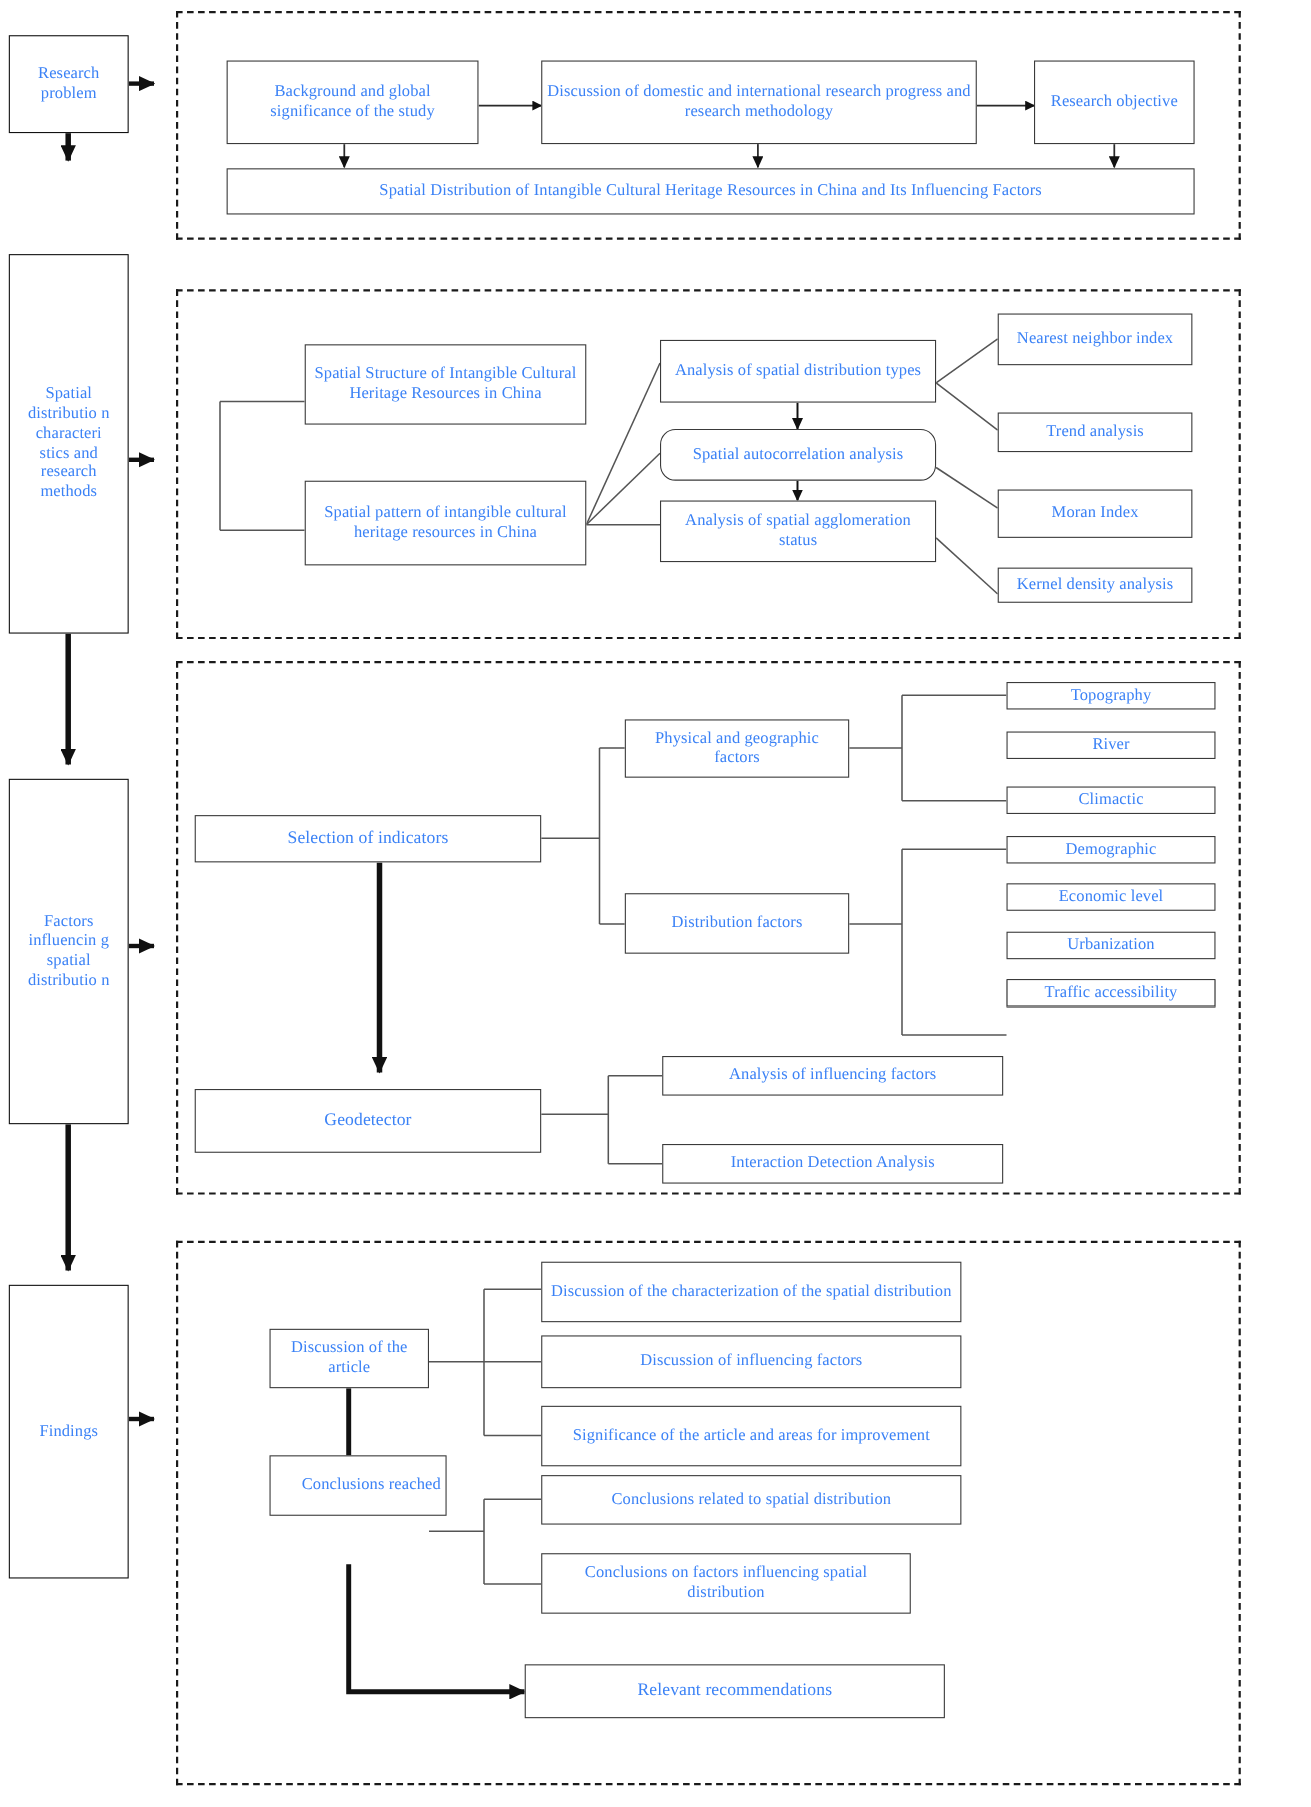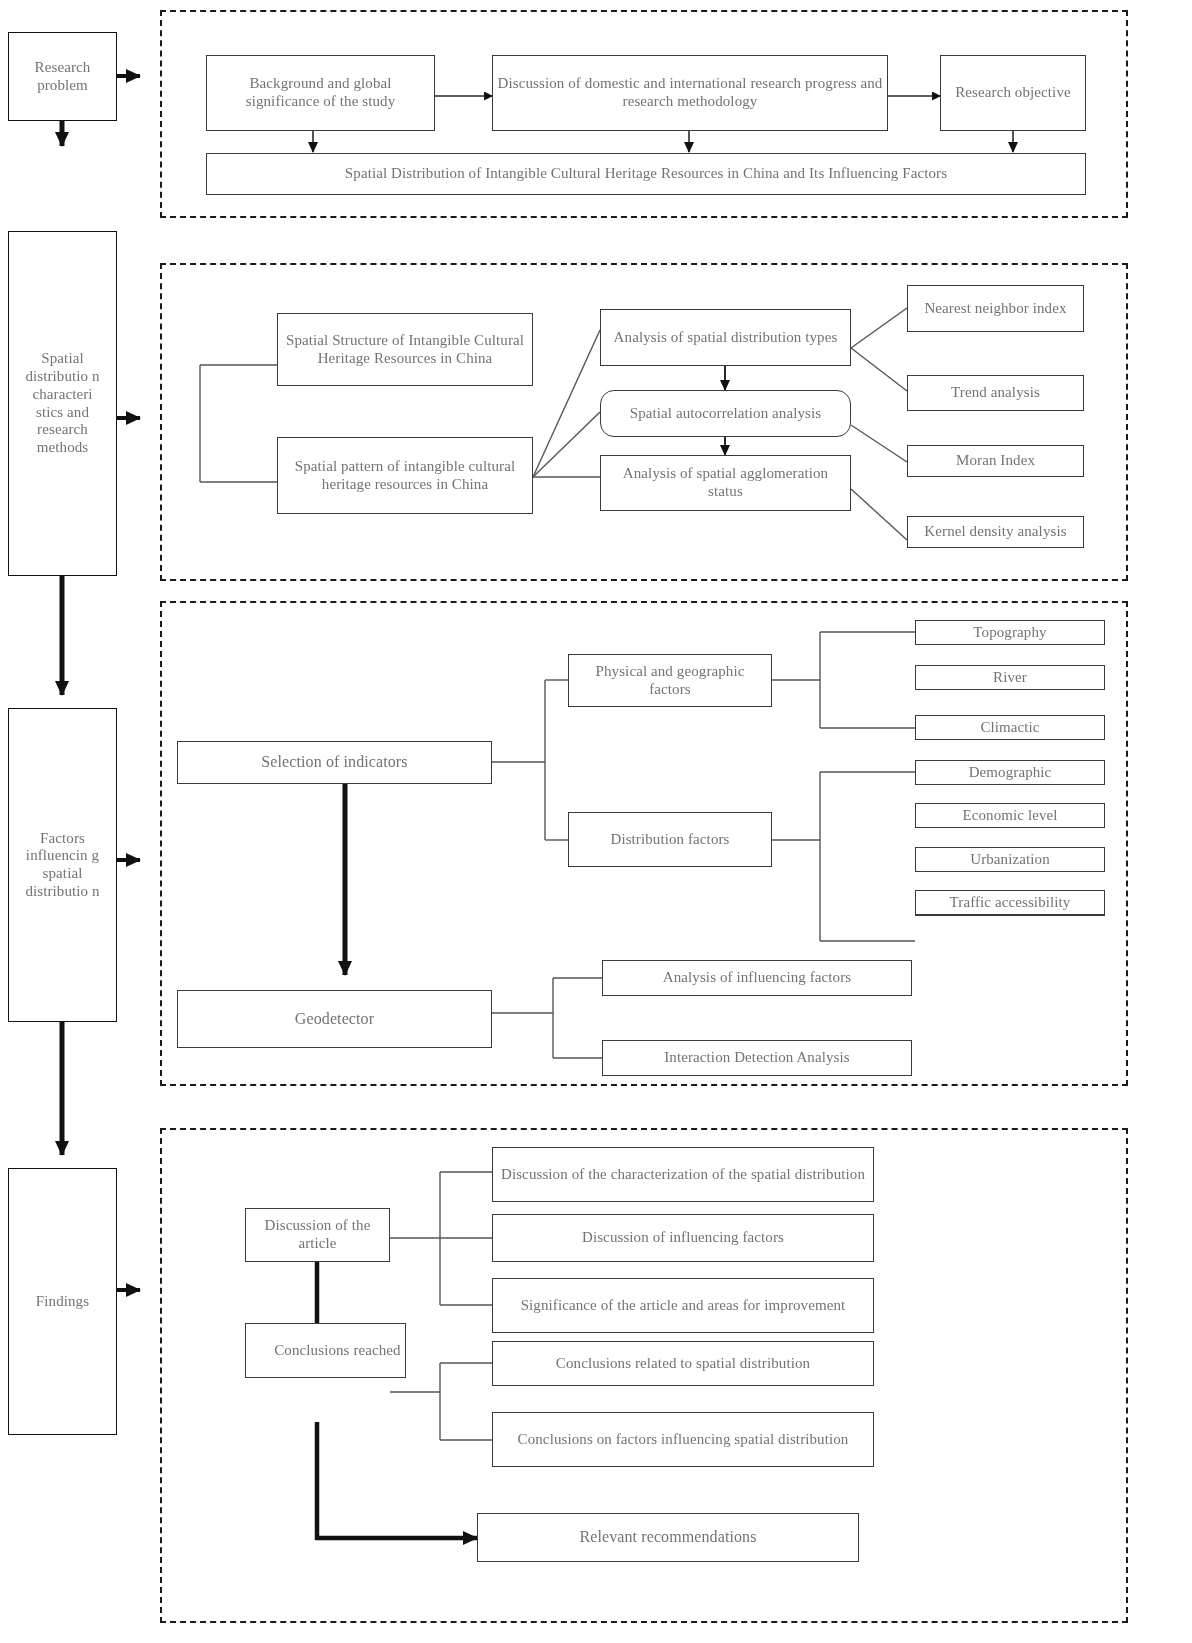--- a/index.html
+++ b/index.html
@@ -31,21 +31,21 @@
   }
   .node {
     position: absolute;
     box-sizing: border-box;
     border: 1.5px solid #3a3a3a;
     background: #ffffff;
     display: flex;
     align-items: center;
     justify-content: center;
     text-align: center;
-    color: #737373;
+    color: #3b82f6;
     line-height: 1.18;
     padding: 2px 4px;
     letter-spacing: 0.1px;
   }
   .node.stage {
     border: 1.6px solid #111111;
   }
   .node span { display: block; width: 100%; }
   .fs15 { font-size: 15px; }
   .fs16 { font-size: 16px; }
@@ -215,21 +215,21 @@
   </div>
 
   <div class="node fs15" style="left:907px; top:285px; width:177px; height:47px;">
     <span>Nearest neighbor index</span>
   </div>
 
   <div class="node fs15" style="left:907px; top:375px; width:177px; height:36px;">
     <span>Trend analysis</span>
   </div>
 
-  <div class="node fs15" style="left:907px; top:445px; width:177px; height:32px;">
+  <div class="node fs15" style="left:907px; top:445px; width:177px; height:44px;">
     <span>Moran Index</span>
   </div>
 
   <div class="node fs15" style="left:907px; top:516px; width:177px; height:32px;">
     <span>Kernel density analysis</span>
   </div>
 
   <div class="node fs16" style="left:177px; top:741px; width:315px; height:43px;">
     <span>Selection of indicators</span>
   </div>
@@ -293,21 +293,21 @@
   <div class="node fs15" style="left:492px; top:1214px; width:382px; height:48px;">
     <span>Discussion of influencing factors</span>
   </div>
   <div class="node fs15" style="left:492px; top:1278px; width:382px; height:55px;">
     <span>Significance of the article and areas for improvement</span>
   </div>
 
   <div class="node fs15" style="left:492px; top:1341px; width:382px; height:45px;">
     <span>Conclusions related to spatial distribution</span>
   </div>
-  <div class="node fs15" style="left:492px; top:1412px; width:382px; height:55px;">
+  <div class="node fs15" style="left:492px; top:1412px; width:336px; height:55px;">
     <span>Conclusions on factors influencing spatial distribution</span>
   </div>
 
   <div class="node fs16" style="left:477px; top:1513px; width:382px; height:49px;">
     <span>Relevant recommendations</span>
   </div>
 
 </div>
 
 </body></html>

